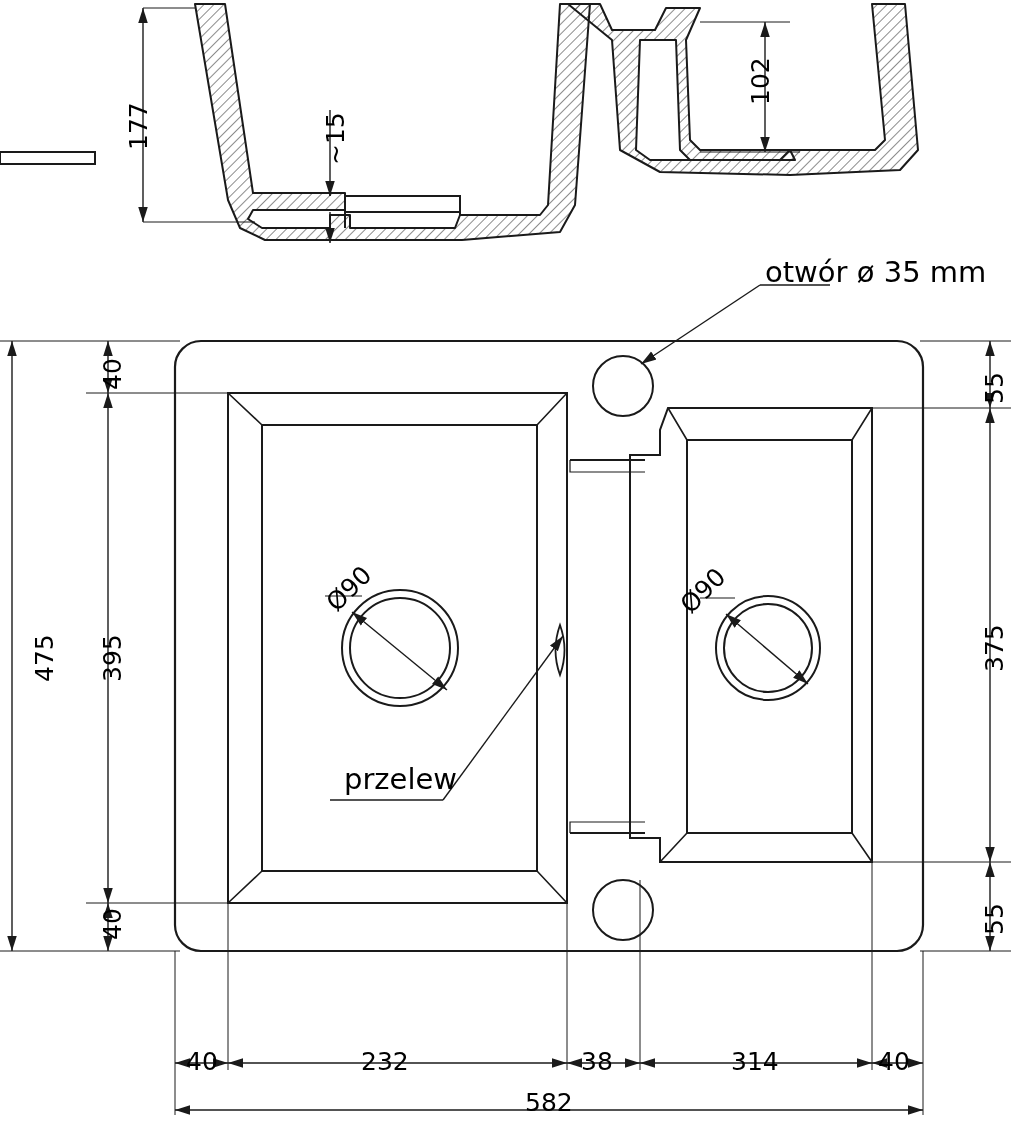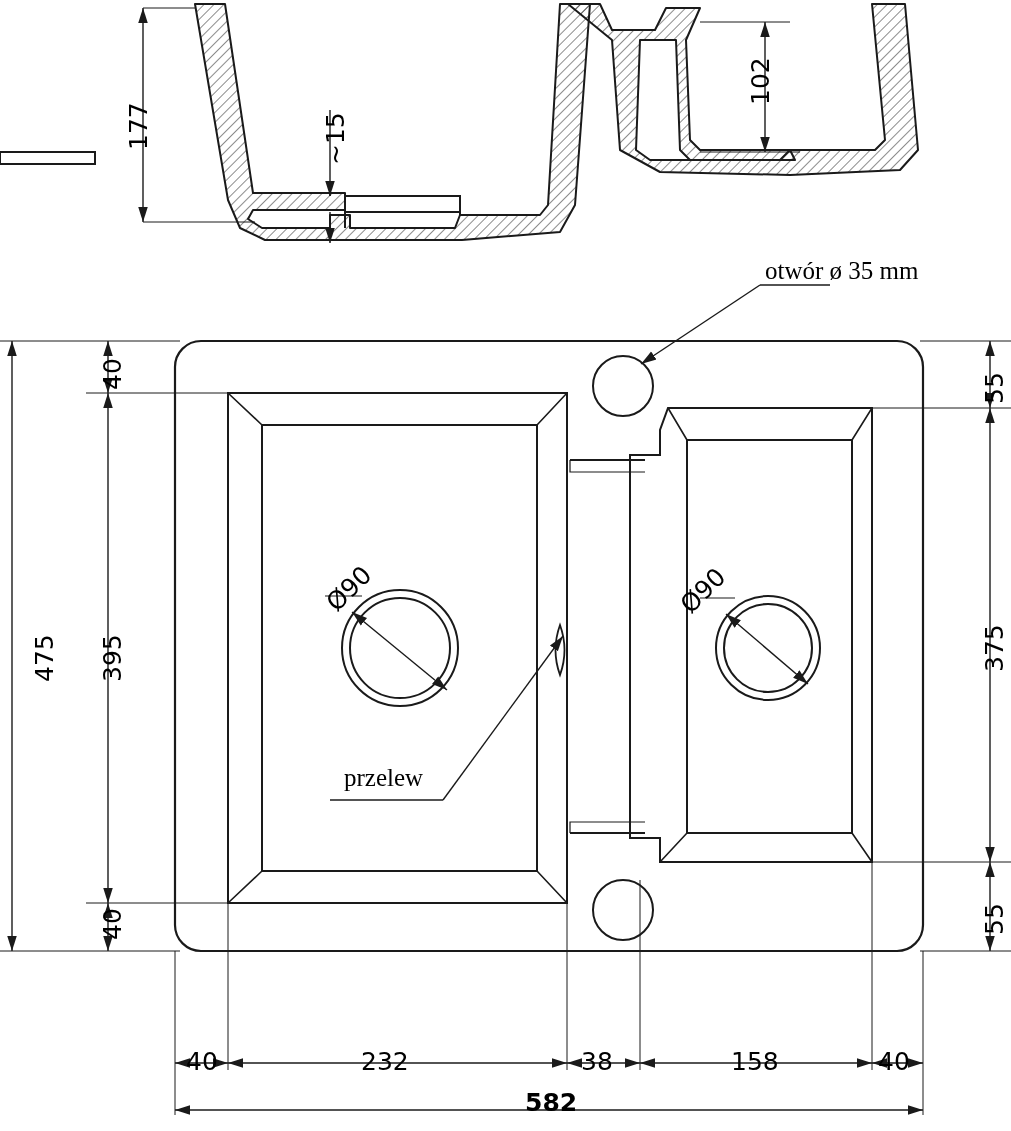--- a/index.html
+++ b/index.html
@@ -26,21 +26,21 @@
     position: absolute;
     font-family: "DejaVu Sans", sans-serif;
     color: #000000;
     white-space: nowrap;
     line-height: 1;
   }
   .lbl.rot {
     transform-origin: 0 0;
   }
   .dim-txt { font-size: 25px; }
-  .note-txt { font-size: 25px; font-family: Liberation Serif, serif; }
+  .note-txt { font-size: 29px; }
 </style>
 </head>
 <body>
 
 <div id="sheet">
 
   <svg width="1011" height="1131" viewBox="0 0 1011 1131">
     <defs>
       <pattern id="hatch" width="7" height="7" patternTransform="rotate(45)" patternUnits="userSpaceOnUse">
         <line x1="0" y1="0" x2="0" y2="7" stroke="#1a1a1a" stroke-width="1"></line>
@@ -161,17 +161,17 @@
   <div class="lbl dim-txt rot" style="left:100px; top:940px; transform:rotate(-90deg);">40</div>
   <div class="lbl dim-txt rot" style="left:32px; top:682px; transform:rotate(-90deg);">475</div>
 
   <div class="lbl dim-txt rot" style="left:982px; top:404px; transform:rotate(-90deg);">55</div>
   <div class="lbl dim-txt rot" style="left:982px; top:672px; transform:rotate(-90deg);">375</div>
   <div class="lbl dim-txt rot" style="left:982px; top:935px; transform:rotate(-90deg);">55</div>
 
   <div class="lbl dim-txt" style="left:186px; top:1049px;">40</div>
   <div class="lbl dim-txt" style="left:361px; top:1049px;">232</div>
   <div class="lbl dim-txt" style="left:581px; top:1049px;">38</div>
-  <div class="lbl dim-txt" style="left:731px; top:1049px;">158</div>
+  <div class="lbl dim-txt" style="left:731px; top:1049px;">314</div>
   <div class="lbl dim-txt" style="left:878px; top:1049px;">40</div>
-  <div class="lbl dim-txt" style="left:525px; top:1090px;font-weight:bold;">582</div>
+  <div class="lbl dim-txt" style="left:525px; top:1090px;">582</div>
 
 </div>
 
 </body></html>

